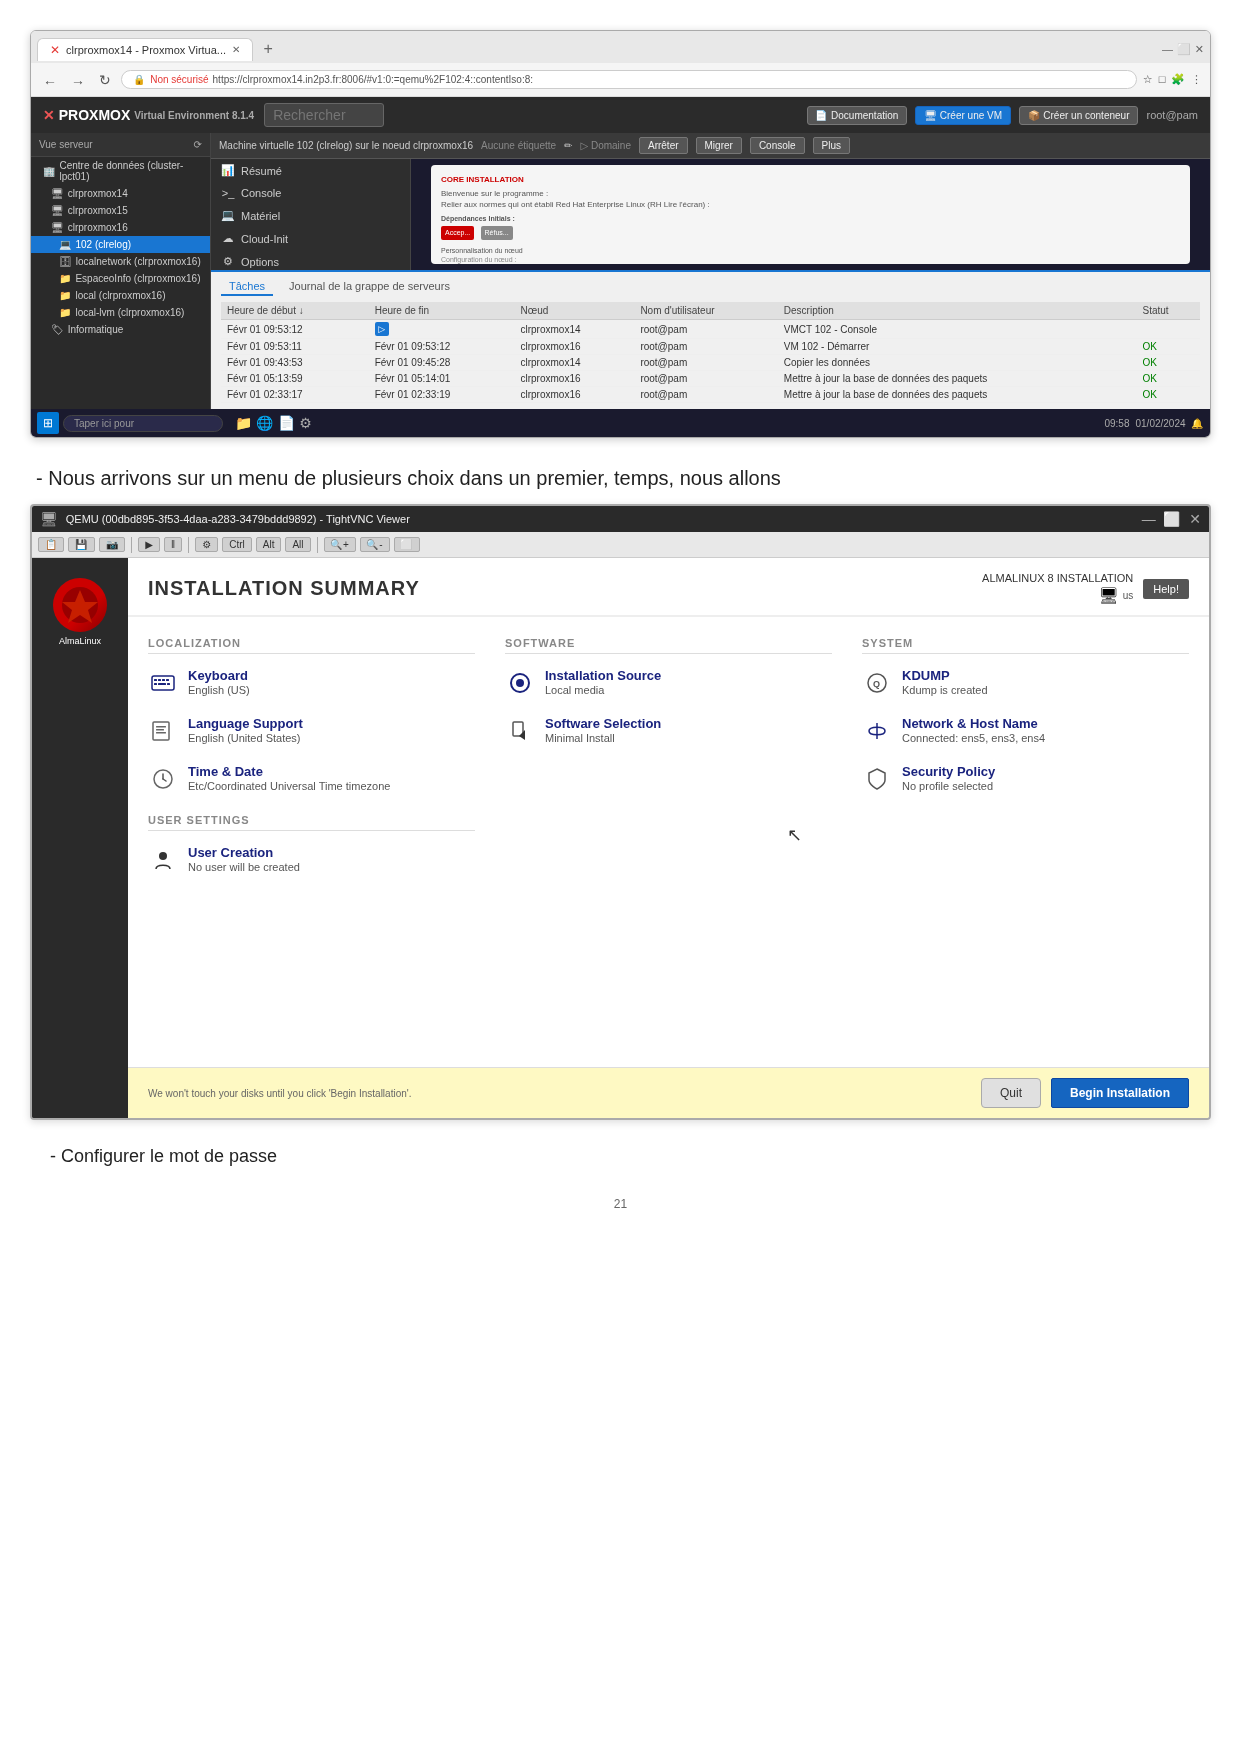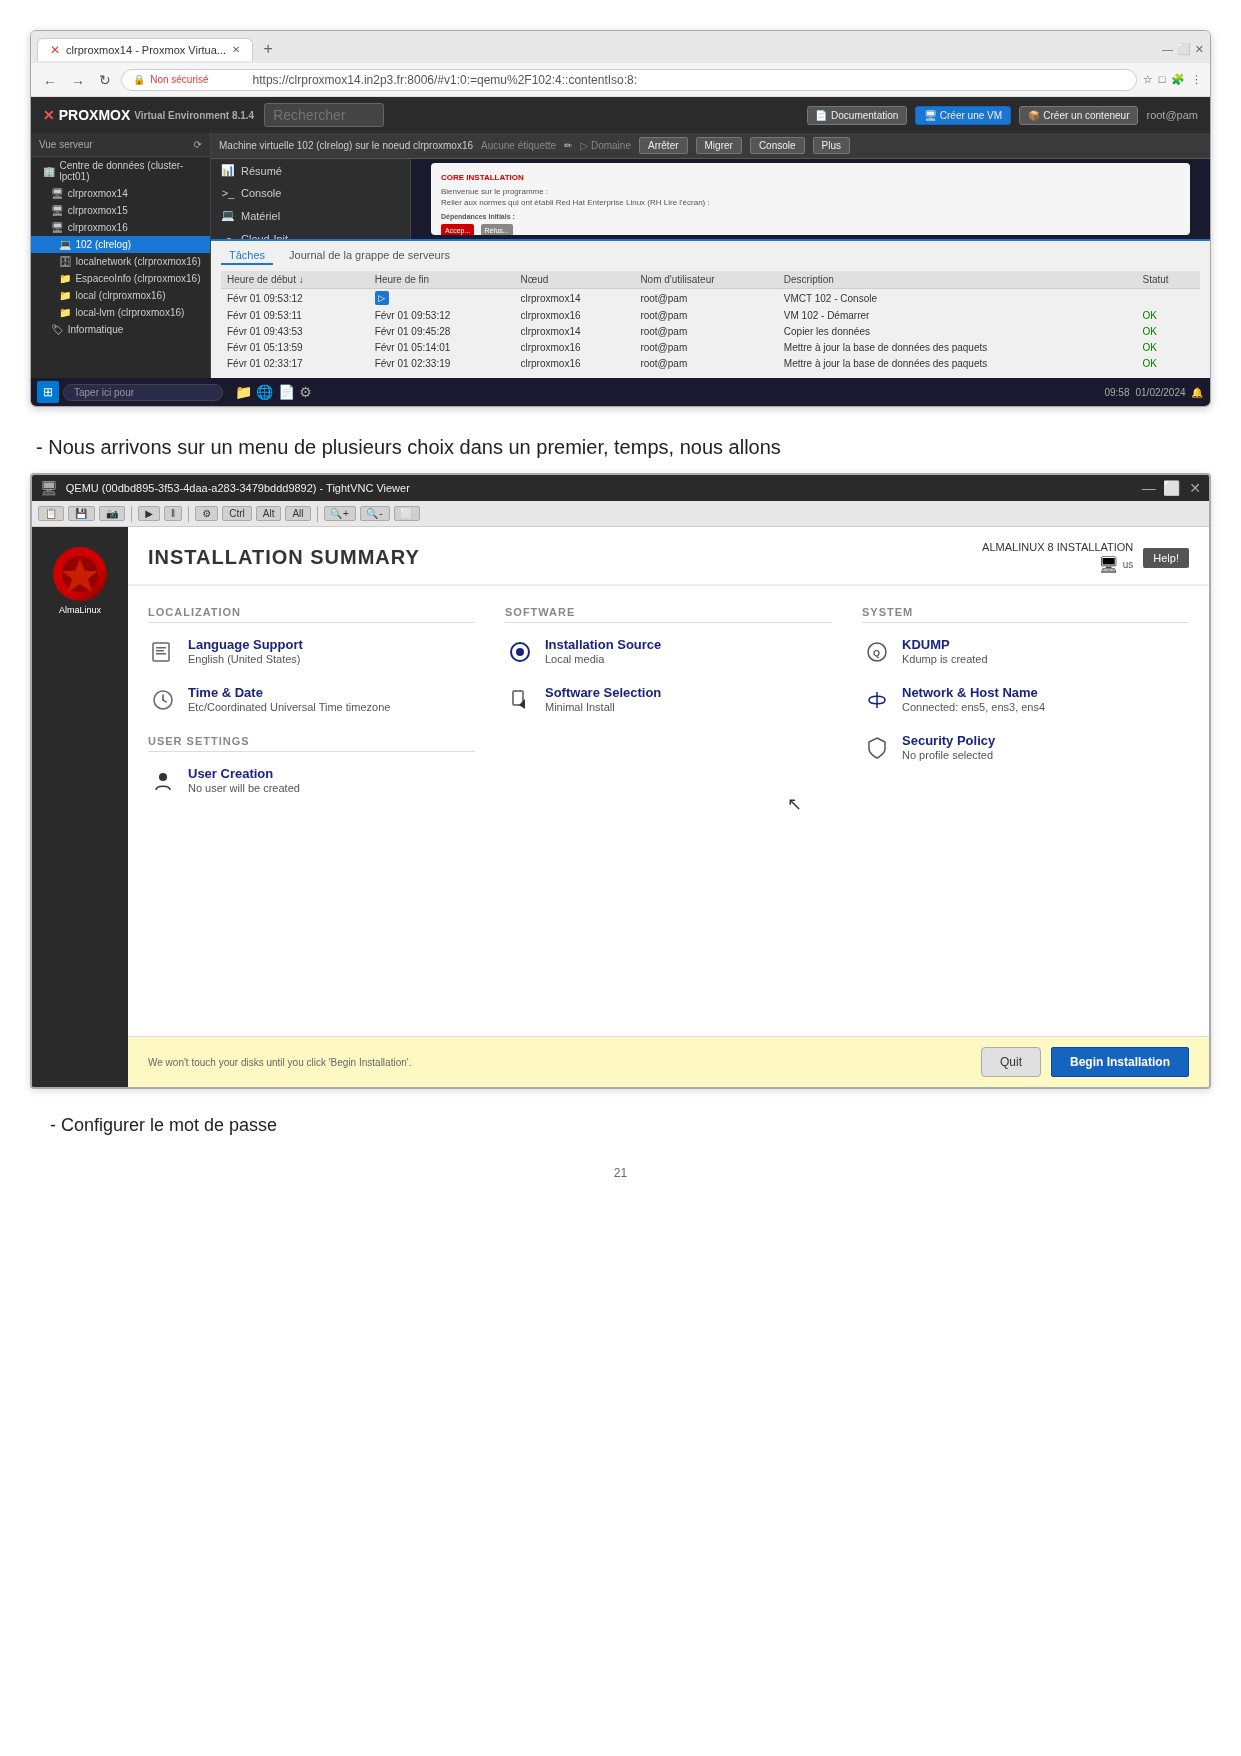--- a/index.html
+++ b/index.html
@@ -143,21 +143,21 @@
       border-color: #1565c0;
     }
     .header-user {
       color: #aaa;
       font-size: 11px;
     }
 
     
     .proxmox-body {
       display: flex;
-      height: 245px;
+      height: 276px;
       background: #3a3a3a;
     }
     .sidebar {
       width: 180px;
       background: #2a2a2a;
       border-right: 1px solid #444;
       overflow-y: auto;
       font-size: 11px;
     }
     .sidebar-header {
@@ -622,21 +622,21 @@
     </div>
   </div>
 
   <div class="browser-toolbar">
     <button class="nav-btn">←</button>
     <button class="nav-btn">→</button>
     <button class="nav-btn">↻</button>
     <div class="address-bar">
       <span class="lock-icon">🔒</span>
       <span style="font-size:10px; color:#e53935;">Non sécurisé</span>
-      <span style="font-size:12px; color:#555;margin-left:40px;">https://clrproxmox14.in2p3.fr:8006/#v1:0:=qemu%2F102:4::contentIso:8:</span>
+      <span style="font-size:10px; color:#555;">https://clrproxmox14.in2p3.fr:8006/#v1:0:=qemu%2F102:4::contentIso:8:</span>
     </div>
     <div class="browser-actions">
       <span>☆</span>
       <span>□</span>
       <span>🧩</span>
       <span>⋮</span>
     </div>
   </div>
 
   <div class="proxmox-header">
@@ -911,20 +911,38 @@
           </div>
           <button class="help-btn">Help!</button>
         </div>
       </div>
 
       <div class="alma-content">
 
         <div class="alma-col">
           <div class="alma-section-title">LOCALIZATION</div>
 
+          <div class="alma-item">
+            <div class="alma-item-icon">
+              <svg width="26" height="26" viewBox="0 0 26 26">
+                  <rect x="2" y="6" width="22" height="14" rx="2" fill="none" stroke="#1a237e" stroke-width="1.5"></rect>
+                  <rect x="4" y="9" width="3" height="2" rx="0.5" fill="#1a237e"></rect>
+                  <rect x="8" y="9" width="3" height="2" rx="0.5" fill="#1a237e"></rect>
+                  <rect x="12" y="9" width="3" height="2" rx="0.5" fill="#1a237e"></rect>
+                  <rect x="16" y="9" width="3" height="2" rx="0.5" fill="#1a237e"></rect>
+                  <rect x="4" y="13" width="3" height="2" rx="0.5" fill="#1a237e"></rect>
+                  <rect x="8" y="13" width="8" height="2" rx="0.5" fill="#1a237e"></rect>
+                  <rect x="17" y="13" width="3" height="2" rx="0.5" fill="#1a237e"></rect>
+                </svg>
+            </div>
+            <div class="alma-item-text">
+              <div class="alma-item-title ok">Keyboard</div>
+              <div class="alma-item-sub">English (US)</div>
+            </div>
+          </div>
 
           <div class="alma-item">
             <div class="alma-item-icon">
               <svg width="26" height="26" viewBox="0 0 26 26">
                   <rect x="3" y="4" width="16" height="18" rx="1" fill="none" stroke="#666" stroke-width="1.5"></rect>
                   <rect x="6" y="8" width="10" height="1.5" rx="0.5" fill="#666"></rect>
                   <rect x="6" y="11" width="8" height="1.5" rx="0.5" fill="#666"></rect>
                   <rect x="6" y="14" width="10" height="1.5" rx="0.5" fill="#666"></rect>
                 </svg>
             </div>

